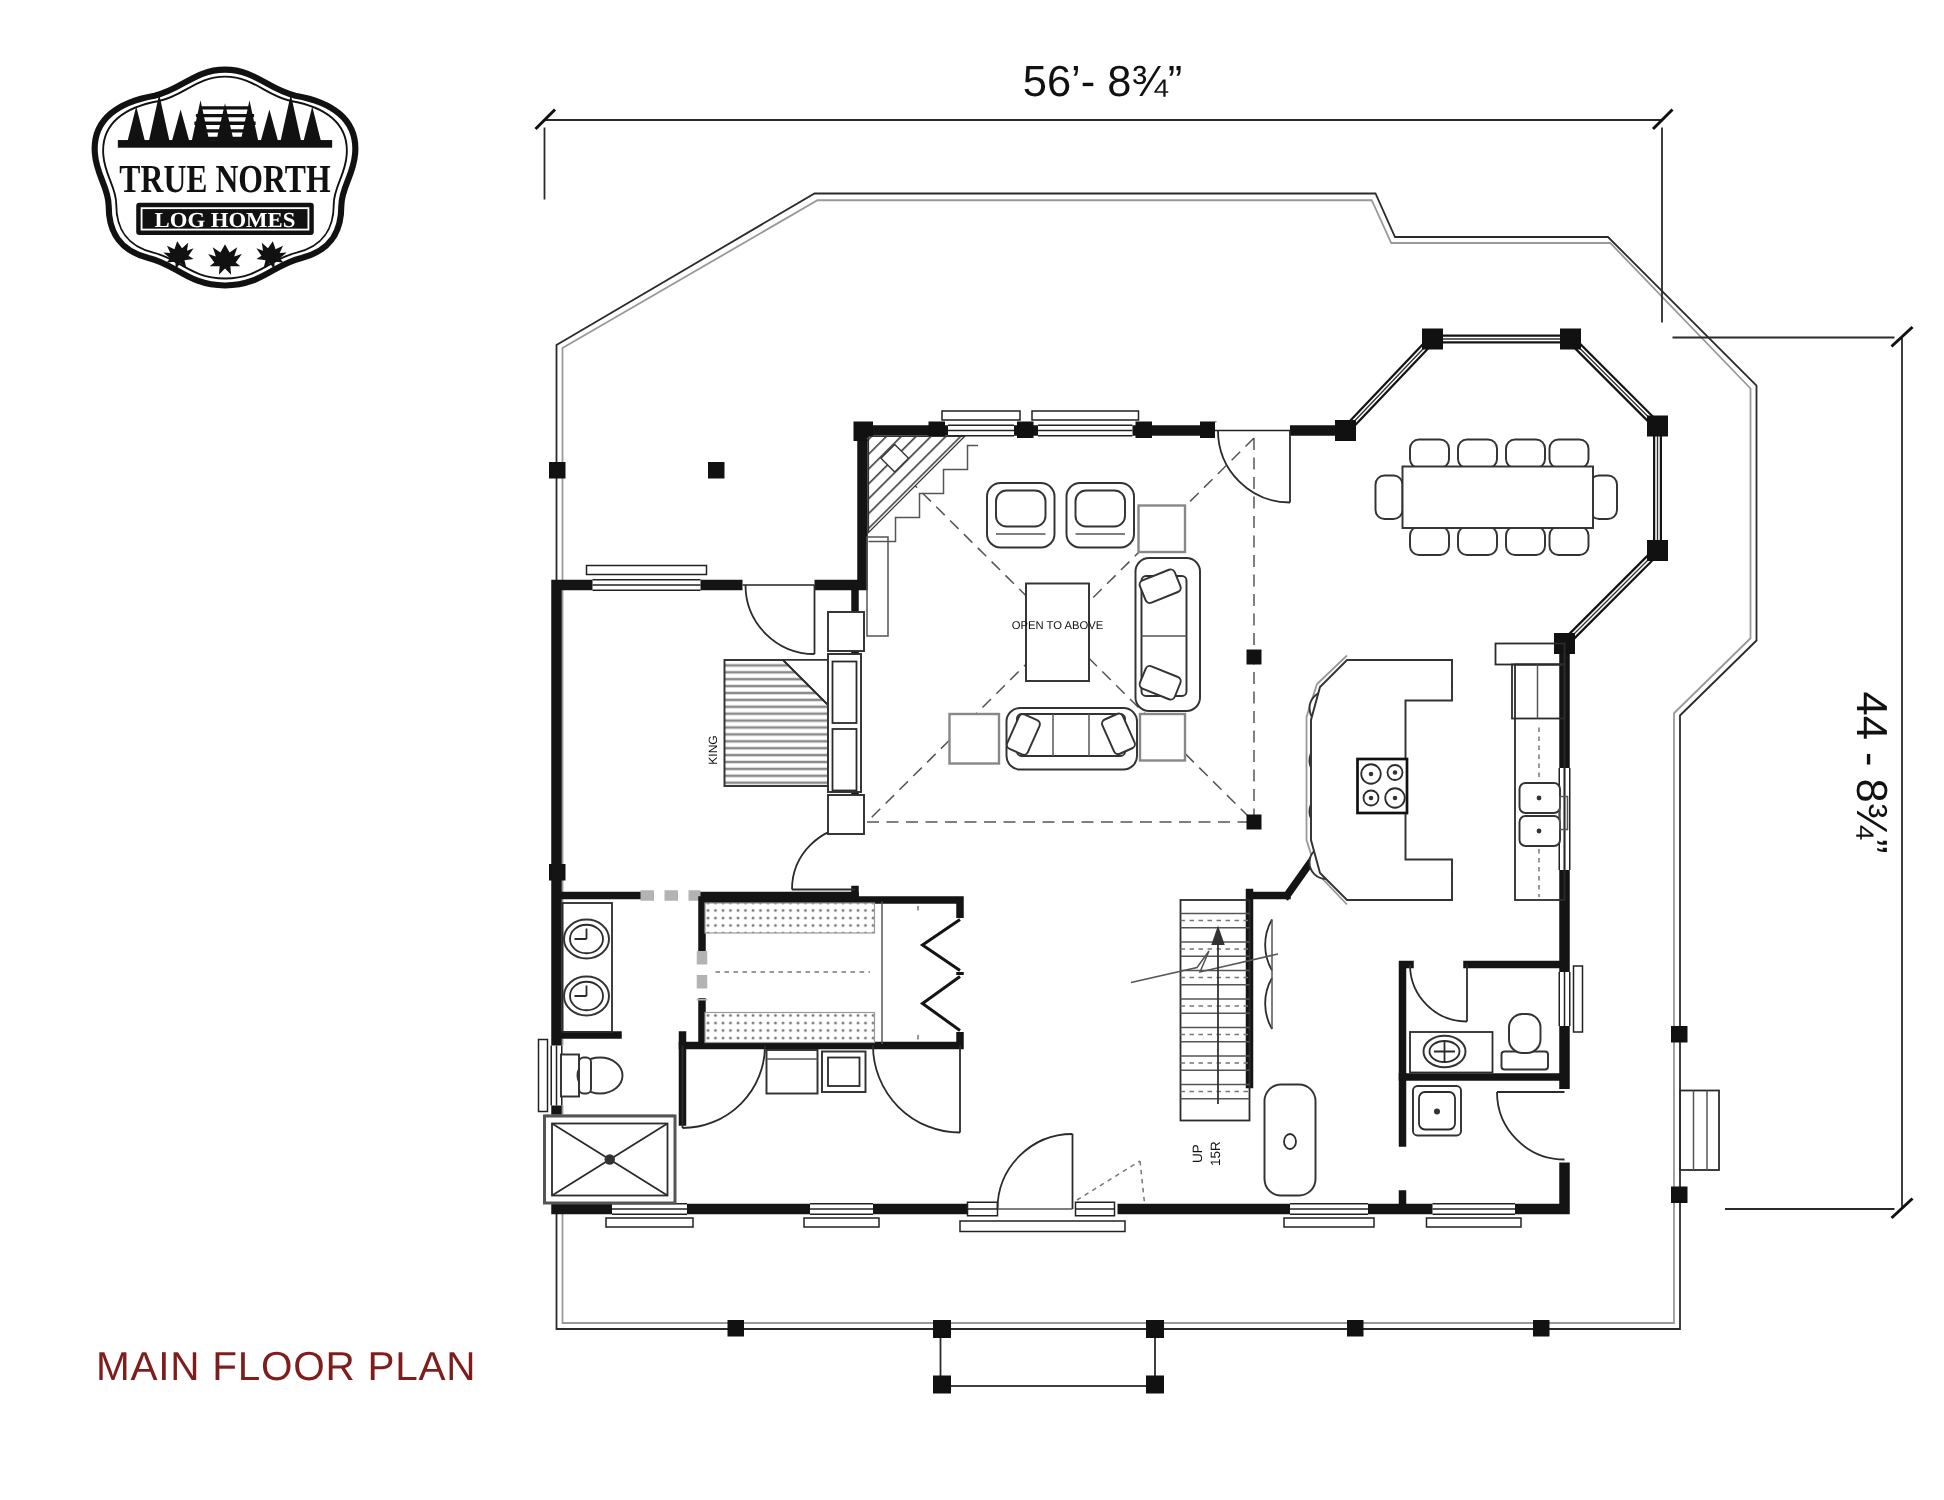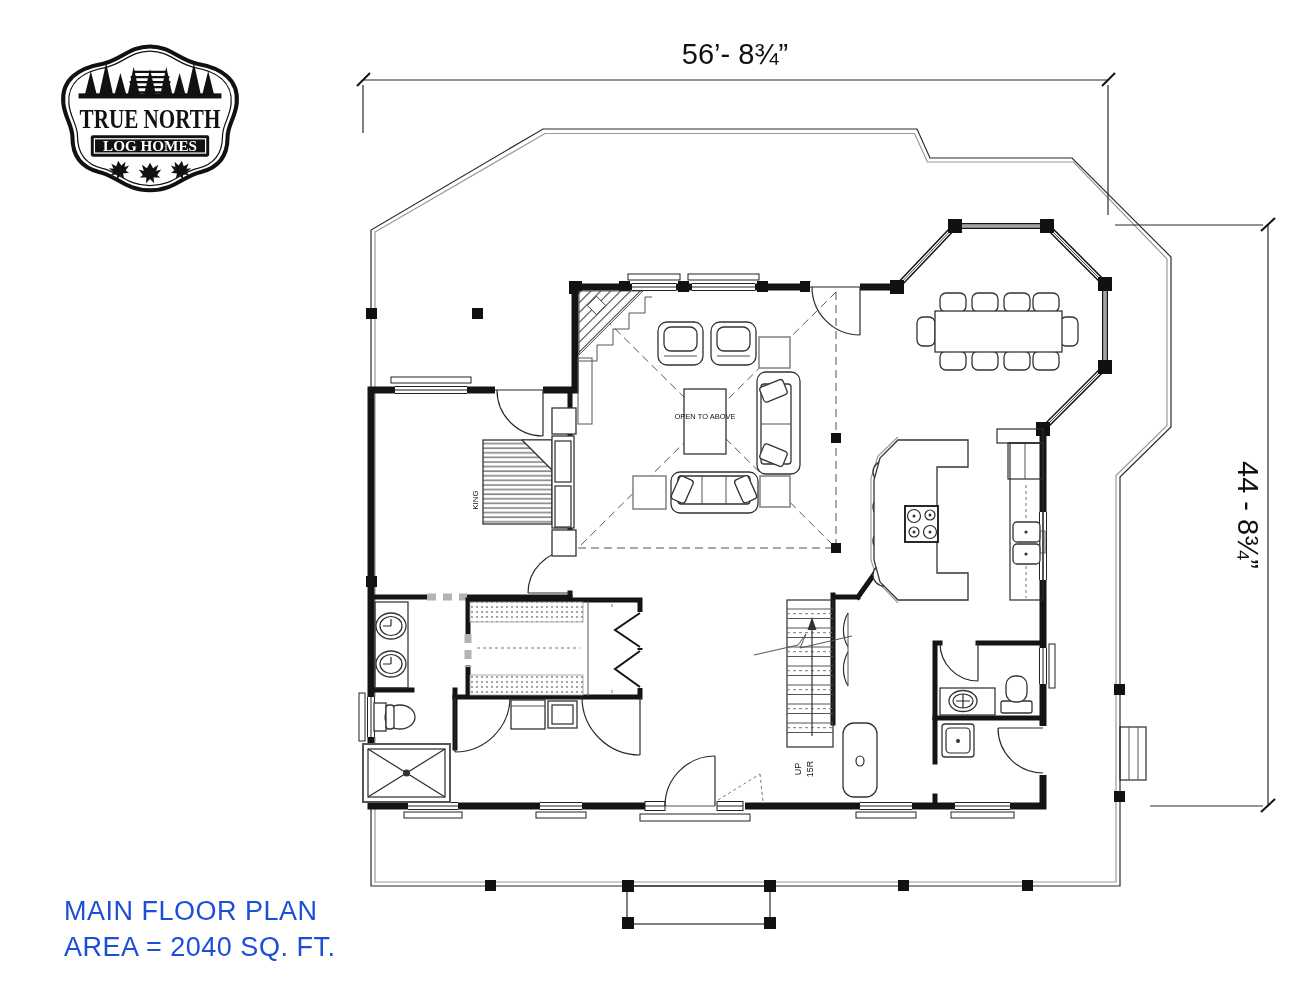--- a/index.html
+++ b/index.html
@@ -17,21 +17,21 @@
   .winline{stroke:#222;stroke-width:1;fill:none;}
   .post{fill:#111;stroke:none;}
   .dashzone{stroke:#555;stroke-width:1;fill:none;stroke-dasharray:8 5;}
   .dashfine{stroke:#777;stroke-width:1;fill:none;stroke-dasharray:3 3;}
   .dashgap{stroke:#b3b3b3;stroke-width:7;fill:none;stroke-dasharray:9 7;}
   .dim{stroke:#2b2b2b;stroke-width:1.2;fill:none;}
   .tick{stroke:#111;stroke-width:2;fill:none;}
   .dimtxt{font-family:"Liberation Sans",sans-serif;font-size:29px;fill:#111;}
   .lbl{font-family:"Liberation Sans",sans-serif;fill:#111;}
   #title-block{position:absolute;left:64px;top:894px;font-size:27px;line-height:1.32;
-               letter-spacing:.5px;color:#1d4ed8;}
+               letter-spacing:.5px;color:#7f1d1d;}
 </style>
 </head>
 <body>
 
 <div id="canvas">
 
 <svg id="plan-svg" width="1296" height="1000" viewBox="0 0 1296 1000">
   <defs>
     <pattern id="hatch" patternUnits="userSpaceOnUse" width="7" height="7" patternTransform="rotate(45)">
       <rect width="7" height="7" fill="#fff"></rect>
@@ -513,16 +513,15 @@
   <text x="98" y="108.5" text-anchor="middle" font-family="Liberation Serif,serif" font-weight="bold" font-size="14" fill="#fff" textLength="92" lengthAdjust="spacingAndGlyphs">LOG HOMES</text>
   <g fill="#111">
     <path transform="translate(68,127) rotate(-8)" d="M 0,-9 L 2.5,-4 L 7,-7 L 5.5,-2 L 10,-3 L 6,1.5 L 9,4 L 3,4 L 3.5,9 L 0,5.5 L -3.5,9 L -3,4 L -9,4 L -6,1.5 L -10,-3 L -5.5,-2 L -7,-7 L -2.5,-4 Z"></path>
     <path transform="translate(98,130)" d="M 0,-10 L 3,-4.5 L 8,-8 L 6,-2 L 11,-3.5 L 7,2 L 10,4.5 L 3.5,4.5 L 4,10 L 0,6 L -4,10 L -3.5,4.5 L -10,4.5 L -7,2 L -11,-3.5 L -6,-2 L -8,-8 L -3,-4.5 Z"></path>
     <path transform="translate(128,127) rotate(8)" d="M 0,-9 L 2.5,-4 L 7,-7 L 5.5,-2 L 10,-3 L 6,1.5 L 9,4 L 3,4 L 3.5,9 L 0,5.5 L -3.5,9 L -3,4 L -9,4 L -6,1.5 L -10,-3 L -5.5,-2 L -7,-7 L -2.5,-4 Z"></path>
   </g>
 </svg>
 
 <div id="title-block">
   <div>MAIN FLOOR PLAN</div>
-  <div>AREA = 2040 SQ. FT.</div>
 </div>
 
 </div>
 
 </body></html>

